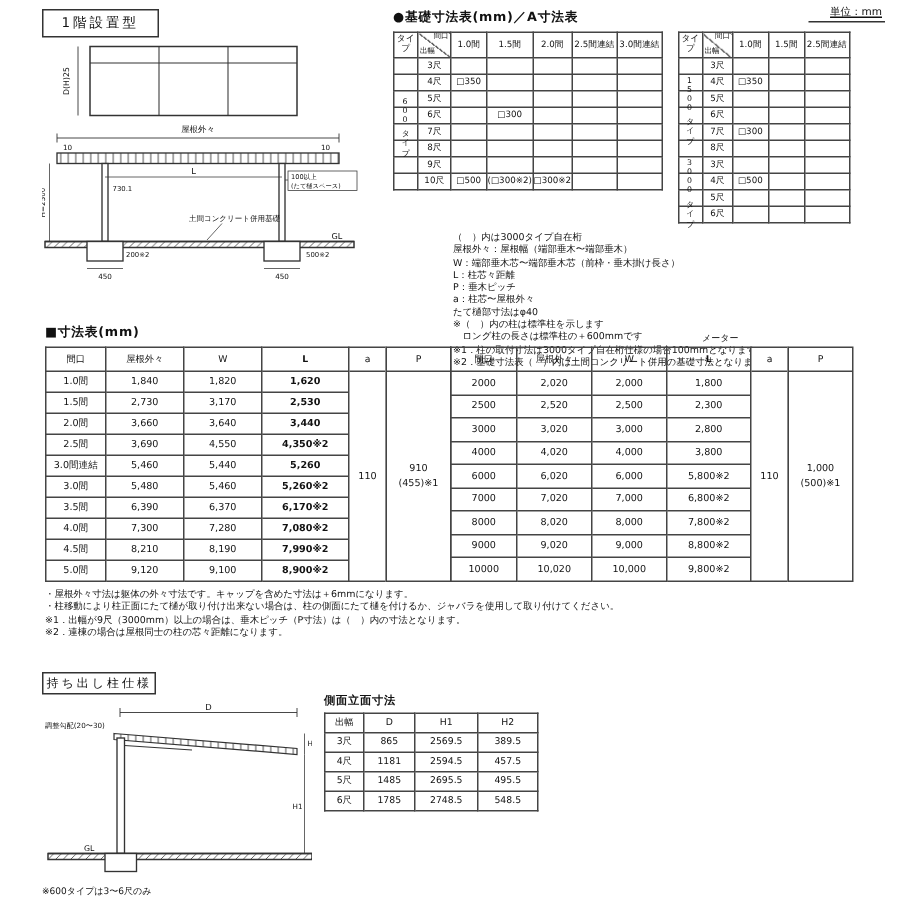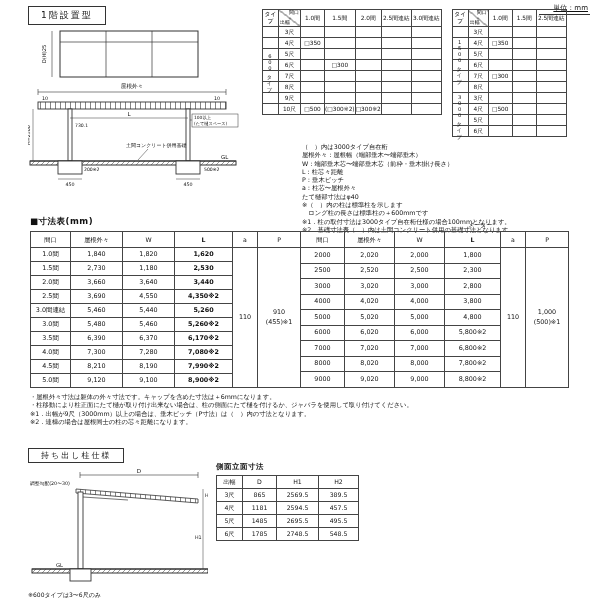--- a/index.html
+++ b/index.html
@@ -103,20 +103,21 @@
     <text x="56" y="143" font-size="4.6">200※2</text>
     <text x="176" y="143" font-size="4.6">500※2</text>
     <line x1="30" y1="151" x2="54" y2="151" stroke-width="0.5"></line>
     <text x="42" y="158" font-size="4.8" text-anchor="middle">450</text>
     <line x1="148" y1="151" x2="172" y2="151" stroke-width="0.5"></line>
     <text x="160" y="158" font-size="4.8" text-anchor="middle">450</text>
   </svg>
 </div>
 
 <div class="abs" style="left:262px; top:6px; width:332px;">
+  <div class="ttl">●基礎寸法表(mm)／A寸法表</div>
   <div class="fndwrap">
 
     <div class="fndL">
       <table class="fnd">
         <thead>
           <tr>
             <th class="tc">タイプ</th>
             <th class="rl corner">
               <span class="ct">間口</span>
               <span class="cb">出幅</span>
@@ -353,21 +354,21 @@
           <tr>
             <td class="c1">1.0間</td>
             <td class="c2">1,840</td>
             <td class="c3">1,820</td>
             <td class="c4">1,620</td>
           </tr>
 
           <tr>
             <td class="c1">1.5間</td>
             <td class="c2">2,730</td>
-            <td class="c3">1,180</td>
+            <td class="c3">3,170</td>
             <td class="c4">2,530</td>
           </tr>
 
           <tr>
             <td class="c1">2.0間</td>
             <td class="c2">3,660</td>
             <td class="c3">3,640</td>
             <td class="c4">3,440</td>
           </tr>
 
@@ -467,26 +468,20 @@
             <td>2,800</td>
           </tr>
 
           <tr>
             <td>4000</td>
             <td>4,020</td>
             <td>4,000</td>
             <td>3,800</td>
           </tr>
 
-          <tr>
-            <td>5000</td>
-            <td>5,020</td>
-            <td>5,000</td>
-            <td>4,800</td>
-          </tr>
 
           <tr>
             <td>6000</td>
             <td>6,020</td>
             <td>6,000</td>
             <td>5,800※2</td>
           </tr>
 
           <tr>
             <td>7000</td>
@@ -502,20 +497,26 @@
             <td>7,800※2</td>
           </tr>
 
           <tr>
             <td>9000</td>
             <td>9,020</td>
             <td>9,000</td>
             <td>8,800※2</td>
           </tr>
 
+          <tr>
+            <td>10000</td>
+            <td>10,020</td>
+            <td>10,000</td>
+            <td>9,800※2</td>
+          </tr>
         </tbody>
     </table>
     <div class="scol">
       <div class="hd">a</div>
       <div class="val">
           <span>110</span>
         </div>
     </div>
     <div class="scol pcol">
       <div class="hd">P</div>
@@ -528,21 +529,21 @@
   <div style="margin-top:5px;">
 
   <div class="note">・屋根外々寸法は躯体の外々寸法です。キャップを含めた寸法は＋6mmになります。</div>
       <div class="note">・柱移動により柱正面にたて樋が取り付け出来ない場合は、柱の側面にたて樋を付けるか、ジャバラを使用して取り付けてください。</div>
       <div class="note">※1．出幅が9尺（3000mm）以上の場合は、垂木ピッチ（P寸法）は（　）内の寸法となります。</div>
       <div class="note">※2．連棟の場合は屋根同士の柱の芯々距離になります。</div>
     </div>
 </div>
 
 <div class="abs" style="left:28px; top:448px; width:190px;">
-  <div class="tab" style="font-size:8px; padding:1px 12px;">持ち出し柱仕様</div>
+  <div class="tab" style="font-size:8px; padding:1px 2px;">持ち出し柱仕様</div>
   <svg width="180" height="118" viewBox="0 0 180 118" style="margin-top:4px;">
 
     <line x1="52" y1="8" x2="170" y2="8" stroke-width="0.6"></line>
     <line x1="52" y1="5" x2="52" y2="11" stroke-width="0.6"></line>
     <line x1="170" y1="5" x2="170" y2="11" stroke-width="0.6"></line>
     <text x="111" y="6" font-size="5.6" text-anchor="middle">D</text>
     <text x="2" y="18" font-size="4.8">調整勾配(20〜30)</text>
 
     <polygon points="48,22 170,32 170,36 48,26" fill="url(#hv)" stroke-width="0.8"></polygon>
 

